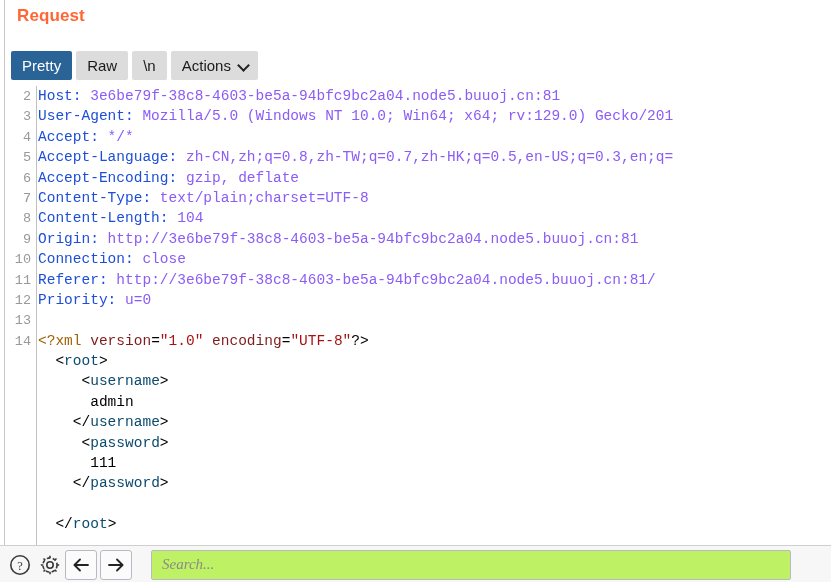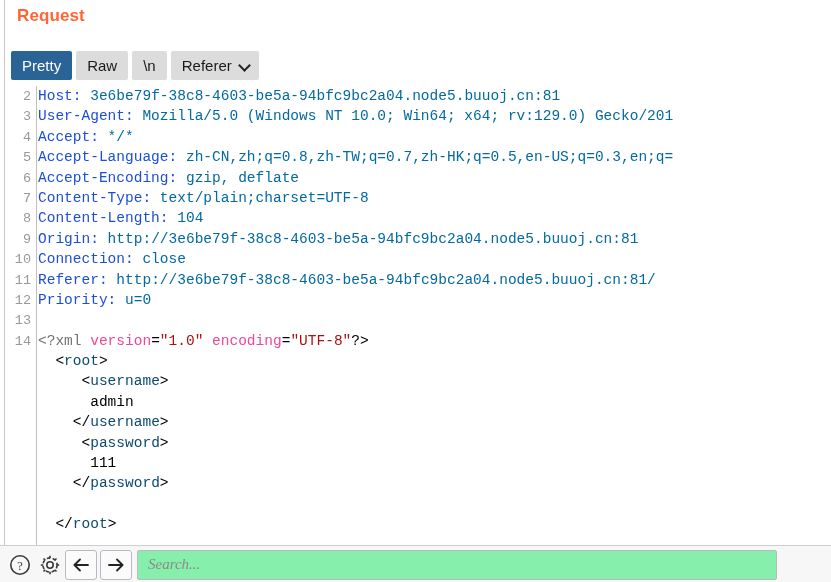--- a/index.html
+++ b/index.html
@@ -137,23 +137,23 @@
     font-size: 13.5px;
     user-select: none;
   }
   .src {
     display: inline-block;
     margin-left: 7px;
     color: #000000;
     white-space: pre;
   }
   .hdr  { color: #1d4ed8; }
-  .val  { color: #0369a1; }
-  .xdecl { color: #737373; }
-  .xattr { color: #ec4899; }
+  .val  { color: #8b5cf6; }
+  .xdecl { color: #a16207; }
+  .xattr { color: #7f1d1d; }
   .xstr  { color: #aa1111; }
   .xtag  { color: #0c4a6e; }
   .xpunc { color: #000000; }
   .xtext { color: #000000; }
 
   
   .bottombar {
     position: absolute;
     left: 0;
     top: 545px;
@@ -190,24 +190,24 @@
     align-items: center;
     justify-content: center;
     background: #fbfbfb;
     border: 1px solid #b9b9c4;
     border-radius: 3px;
     cursor: pointer;
     padding: 0;
     margin-right: 3px;
   }
   .search-box {
-    margin-left: 2px;
+    margin-left: 16px;
     width: 640px;
     height: 30px;
-    background: #86efac;
+    background: #bef264;
     border: 1px solid #b9b9c4;
     border-radius: 2px;
     box-sizing: border-box;
     display: flex;
     align-items: center;
   }
   .search-box input {
     border: none;
     outline: none;
     background: transparent;
@@ -231,21 +231,21 @@
 
   <div class="left-splitter"></div>
 
   <div class="panel-title">Request</div>
 
   <div class="tabstrip">
     <button class="tab selected">Pretty</button>
     <button class="tab">Raw</button>
     <button class="tab">\n</button>
     <button class="tab actions">
-      <span>Referer</span>
+      <span>Actions</span>
       <span class="caret"></span>
     </button>
   </div>
 
   <div class="editor">
     <div class="gutter-rule"></div>
     <div class="code" id="code-root"><span class="line"><span class="ln">2</span><span class="src"><span class="hdr">Host:</span><span class="val"> 3e6be79f-38c8-4603-be5a-94bfc9bc2a04.node5.buuoj.cn:81</span></span></span><span class="line"><span class="ln">3</span><span class="src"><span class="hdr">User-Agent:</span><span class="val"> Mozilla/5.0 (Windows NT 10.0; Win64; x64; rv:129.0) Gecko/201</span></span></span><span class="line"><span class="ln">4</span><span class="src"><span class="hdr">Accept:</span><span class="val"> */*</span></span></span><span class="line"><span class="ln">5</span><span class="src"><span class="hdr">Accept-Language:</span><span class="val"> zh-CN,zh;q=0.8,zh-TW;q=0.7,zh-HK;q=0.5,en-US;q=0.3,en;q=</span></span></span><span class="line"><span class="ln">6</span><span class="src"><span class="hdr">Accept-Encoding:</span><span class="val"> gzip, deflate</span></span></span><span class="line"><span class="ln">7</span><span class="src"><span class="hdr">Content-Type:</span><span class="val"> text/plain;charset=UTF-8</span></span></span><span class="line"><span class="ln">8</span><span class="src"><span class="hdr">Content-Length:</span><span class="val"> 104</span></span></span><span class="line"><span class="ln">9</span><span class="src"><span class="hdr">Origin:</span><span class="val"> http://3e6be79f-38c8-4603-be5a-94bfc9bc2a04.node5.buuoj.cn:81</span></span></span><span class="line"><span class="ln">10</span><span class="src"><span class="hdr">Connection:</span><span class="val"> close</span></span></span><span class="line"><span class="ln">11</span><span class="src"><span class="hdr">Referer:</span><span class="val"> http://3e6be79f-38c8-4603-be5a-94bfc9bc2a04.node5.buuoj.cn:81/</span></span></span><span class="line"><span class="ln">12</span><span class="src"><span class="hdr">Priority:</span><span class="val"> u=0</span></span></span><span class="line"><span class="ln">13</span><span class="src">&nbsp;</span></span><span class="line"><span class="ln">14</span><span class="src"><span class="xdecl">&lt;?xml</span><span class="xpunc"> </span><span class="xattr">version</span><span class="xpunc">=</span><span class="xstr">"1.0"</span><span class="xpunc"> </span><span class="xattr">encoding</span><span class="xpunc">=</span><span class="xstr">"UTF-8"</span><span class="xpunc">?&gt;</span></span></span><span class="line"><span class="ln"></span><span class="src"><span class="xpunc">  &lt;</span><span class="xtag">root</span><span class="xpunc">&gt;</span></span></span><span class="line"><span class="ln"></span><span class="src"><span class="xpunc">     &lt;</span><span class="xtag">username</span><span class="xpunc">&gt;</span></span></span><span class="line"><span class="ln"></span><span class="src"><span class="xtext">      admin</span></span></span><span class="line"><span class="ln"></span><span class="src"><span class="xpunc">    &lt;/</span><span class="xtag">username</span><span class="xpunc">&gt;</span></span></span><span class="line"><span class="ln"></span><span class="src"><span class="xpunc">     &lt;</span><span class="xtag">password</span><span class="xpunc">&gt;</span></span></span><span class="line"><span class="ln"></span><span class="src"><span class="xtext">      111</span></span></span><span class="line"><span class="ln"></span><span class="src"><span class="xpunc">    &lt;/</span><span class="xtag">password</span><span class="xpunc">&gt;</span></span></span><span class="line"><span class="ln"></span><span class="src">&nbsp;</span></span><span class="line"><span class="ln"></span><span class="src"><span class="xpunc">  &lt;/</span><span class="xtag">root</span><span class="xpunc">&gt;</span></span></span></div>
   </div>
 
   <div class="bottombar">

